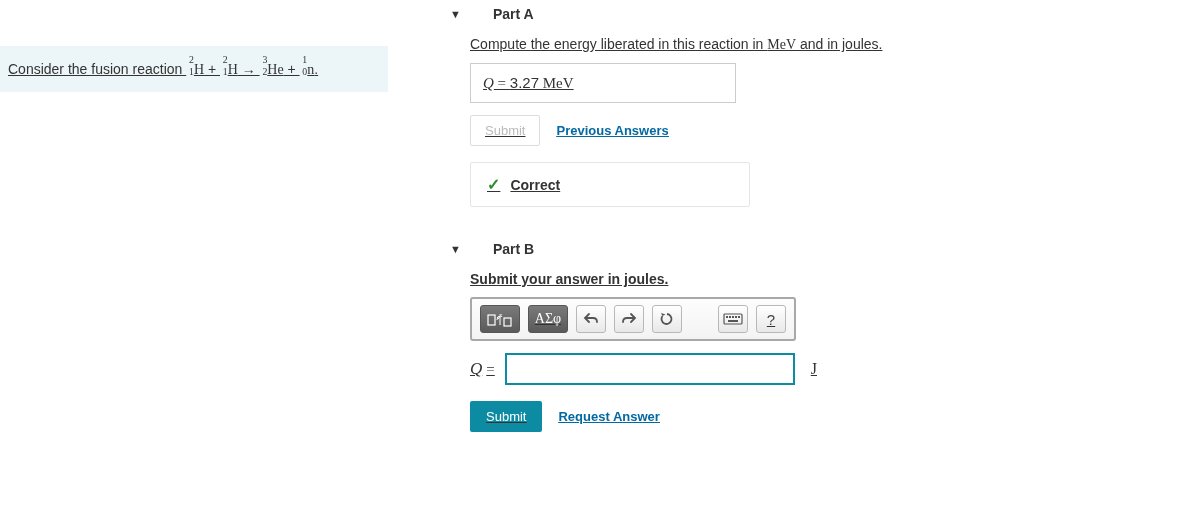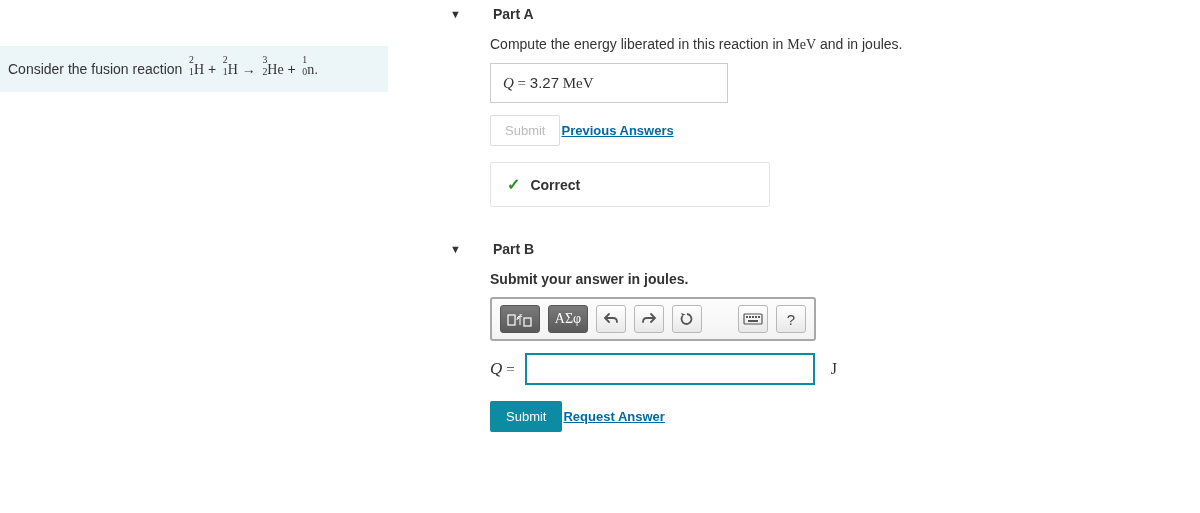--- a/index.html
+++ b/index.html
@@ -1,36 +1,36 @@
 <!DOCTYPE html>
 <html><head>
 <meta charset="utf-8">
 <style>
 * { box-sizing: border-box; margin: 0; padding: 0; }
 body { font-family: Arial, sans-serif; font-size: 14px; color: #333; background: #fff; width: 1200px; height: 513px; position: relative; }
 
-.left-col { position: absolute; left: 0; top: 46px; width: 388px; }
+.left-col { position: absolute; left: 0; top: 46px; width: 388px; text-decoration: underline; }
 .prompt-box { background: #ecf6f8; padding: 14px 8px; font-size: 14px; }
 
 .right-col { position: absolute; left: 450px; top: 0; width: 720px; }
 
 .part-header { display: flex; align-items: center; gap: 16px; padding: 6px 0 14px 0; }
 .caret { font-size: 11px; color: #333; }
 .part-title { font-weight: bold; font-size: 14px; padding-left: 16px; }
 
-.part-content { margin-left: 40px; }
+.part-content { margin-left: 20px; text-decoration: underline; }
 
 .q-text { font-size: 14px; margin-bottom: 10px; }
 .q-bold { font-weight: bold; font-size: 14px; margin-bottom: 10px; }
 
-.answer-box-a { border: 1px solid #ccc; padding: 10px 12px; width: 238px; margin-bottom: 12px; font-family: 'Times New Roman', serif; font-style: italic; font-size: 15px; }
+.answer-box-a { border: 1px solid #ccc; padding: 10px 12px; width: 266px; margin-bottom: 12px; font-family: 'Times New Roman', serif; font-style: italic; font-size: 15px; }
 .answer-box-a .val { font-style: normal; font-family: Arial; }
 .answer-box-a .unit { font-style: normal; font-family: 'Times New Roman', serif; }
 
-.btn-row { display: flex; align-items: center; gap: 1px; margin-bottom: 16px; }
+.btn-row { display: flex; align-items: center; gap: 16px; margin-bottom: 16px; }
 .btn-submit-disabled { background: #fff; border: 1px solid #ddd; color: #bbb; padding: 7px 14px; font-size: 13px; border-radius: 2px; cursor: default; }
 .btn-submit { background: #0d8ba3; border: none; color: #fff; padding: 8px 16px; font-size: 13px; border-radius: 2px; cursor: pointer; }
 .link { color: #0369a1; text-decoration: underline; font-size: 13px; font-weight: bold; cursor: pointer; }
 
 .correct-box { border: 1px solid #e5e5e5; padding: 12px 16px; width: 280px; display: flex; align-items: center; gap: 10px; margin-bottom: 28px; border-radius: 2px; }
 .check { color: #2e8b2e; font-size: 16px; font-weight: bold; }
 .correct-text { font-weight: bold; }
 
 .input-widget { border: 2px solid #a8a8a8; border-radius: 3px; width: 326px; margin-bottom: 12px; background: linear-gradient(#fdfdfd,#f3f3f3); }
 .toolbar-row { display: flex; align-items: center; padding: 6px 8px; gap: 8px; }

